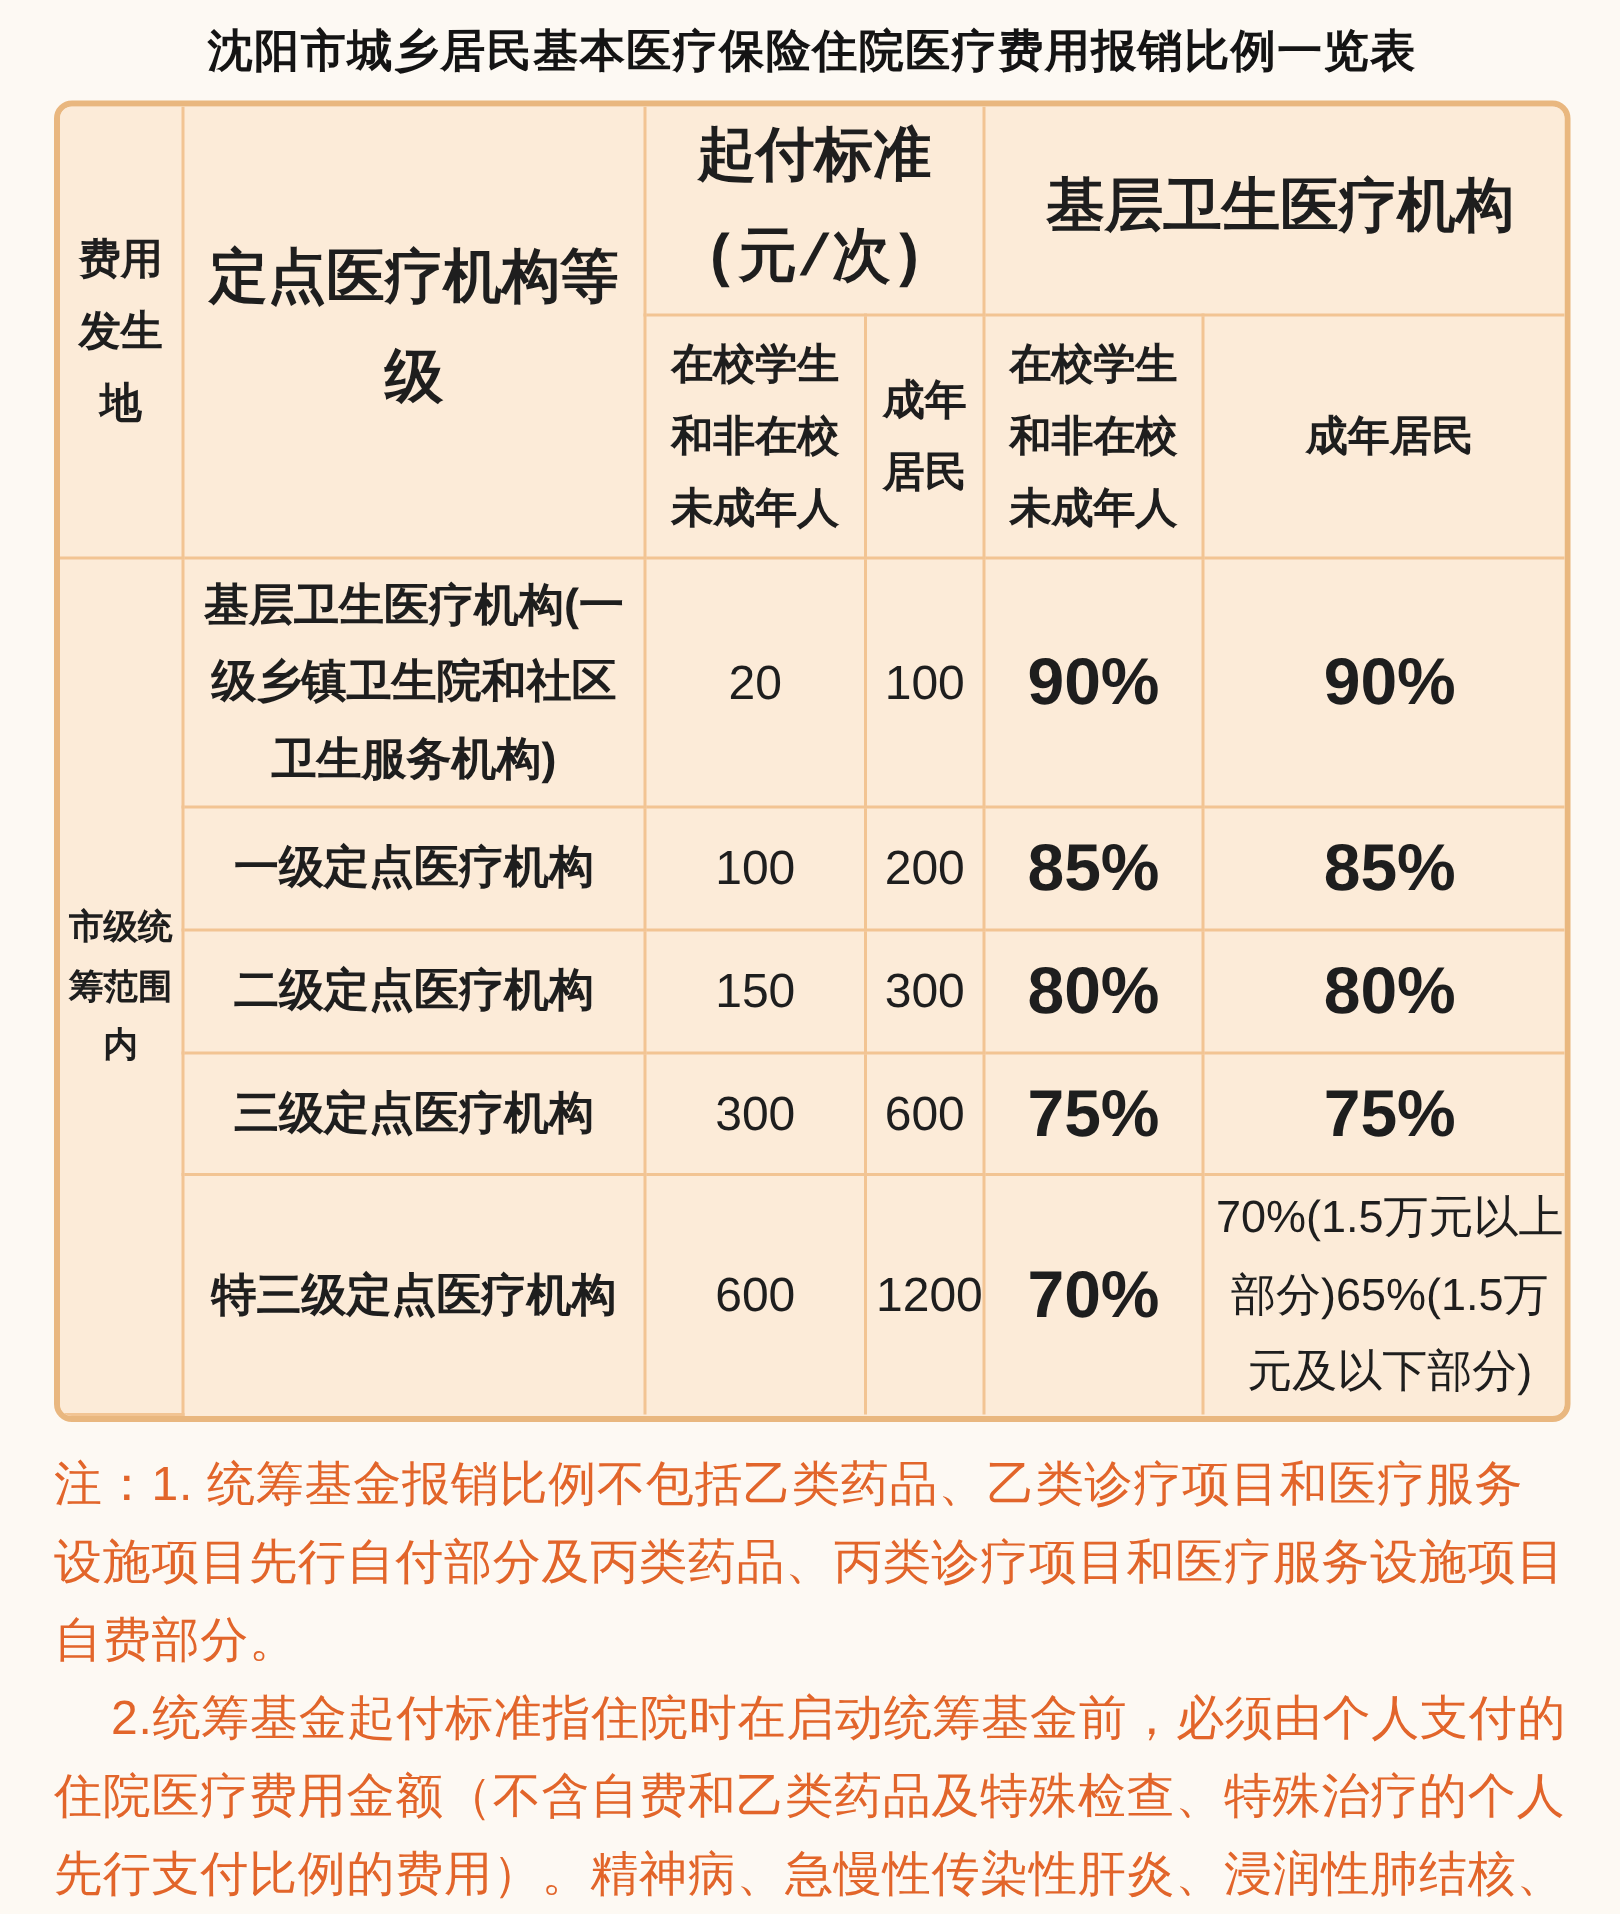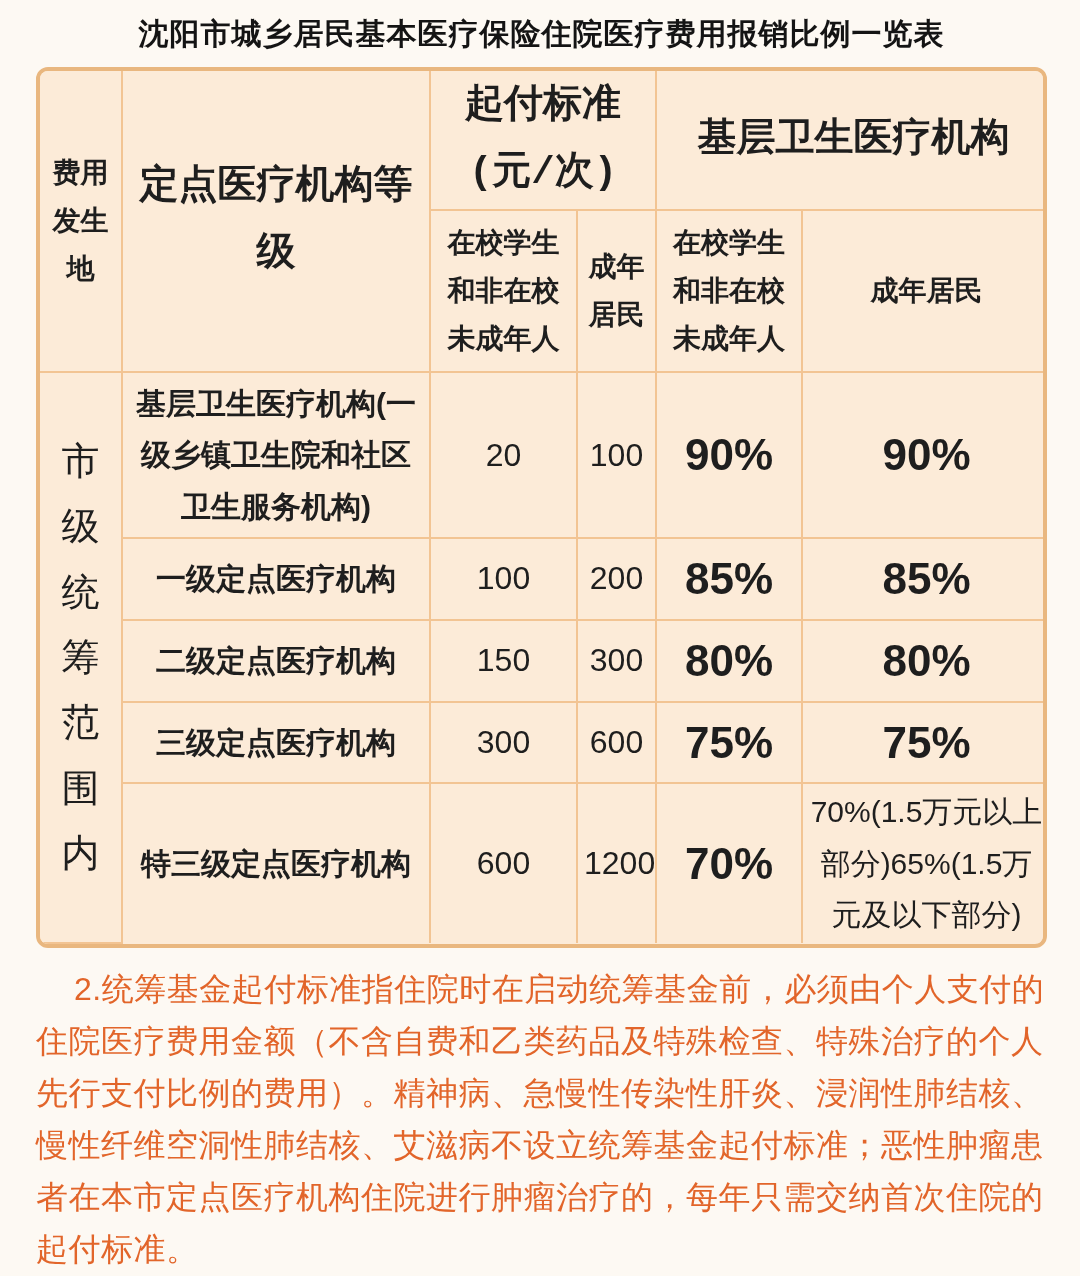--- a/index.html
+++ b/index.html
@@ -46,21 +46,21 @@
     padding: 2px 6px;
   }
   
   table.reimb tr:first-child > * { border-top: none; }
   table.reimb tr > *:first-child { border-left: none; }
   table.reimb tr > *:last-child { border-right: none; }
   table.reimb tr.last-row > * { border-bottom: none; margin-top: 37px; }
 
   th.hdr { font-size: 28px; font-weight: 700; margin-top: 33px; }
   th.hdr-big { font-size: 39px; font-weight: 700; font-family: Liberation Mono, monospace; }
-  td.loc { font-size: 38px; font-weight: 400; padding: 2px 8px; }
+  td.loc { font-size: 23px; font-weight: 700; padding: 2px 8px; }
   td.inst { font-size: 30px; font-weight: 700; padding: 2px 12px; }
   td.num { font-size: 32px; font-weight: 400; }
   td.pct { font-size: 44px; font-weight: 700; }
   td.longpct { font-size: 30px; font-weight: 400; padding: 2px 9px; }
 
   tr.hrow1 { height: 95px; }
   tr.hrow2 { height: 162px; }
   tr.r1 { height: 166px; }
   tr.r2, tr.r3, tr.r4 { height: 54px; }
   tr.r5 { height: 155px; }
@@ -145,16 +145,17 @@
         <td class="num">600</td>
         <td class="num">1200</td>
         <td class="pct">70%</td>
         <td class="longpct">70%(1.5万元以上部分)65%(1.5万元及以下部分)</td>
       </tr>
     </tbody>
       </table>
   </div>
 
   <div class="notes">
+    <p class="note-p1">注：1. 统筹基金报销比例不包括乙类药品、乙类诊疗项目和医疗服务设施项目先行自付部分及丙类药品、丙类诊疗项目和医疗服务设施项目自费部分。</p>
     <p class="note-p2">2.统筹基金起付标准指住院时在启动统筹基金前，必须由个人支付的住院医疗费用金额（不含自费和乙类药品及特殊检查、特殊治疗的个人先行支付比例的费用）。精神病、急慢性传染性肝炎、浸润性肺结核、慢性纤维空洞性肺结核、艾滋病不设立统筹基金起付标准；恶性肿瘤患者在本市定点医疗机构住院进行肿瘤治疗的，每年只需交纳首次住院的起付标准。</p>
   </div>
 
 </div>
 
 </body></html>

